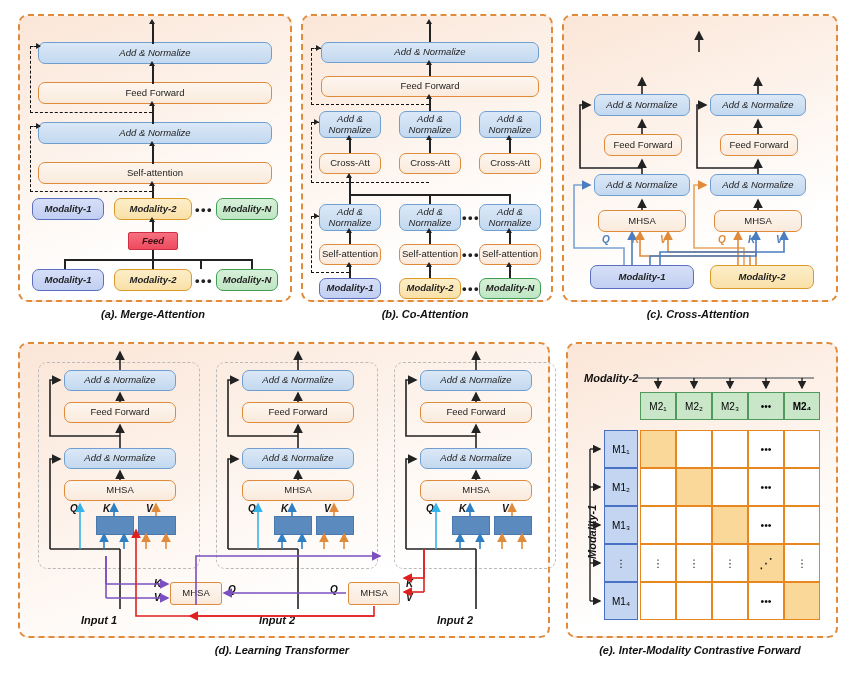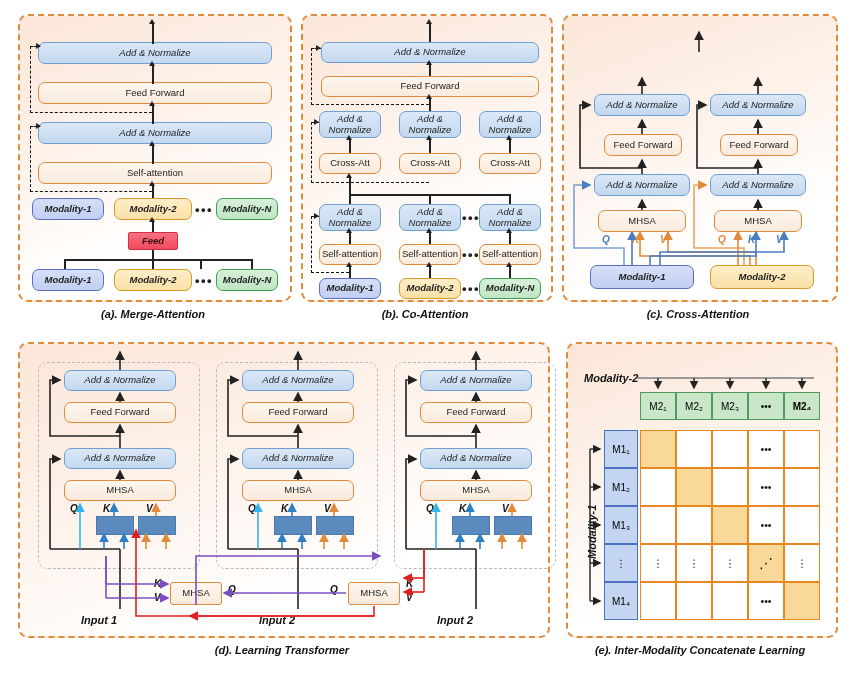--- a/index.html
+++ b/index.html
@@ -488,13 +488,13 @@
       <path d="M234,34 L234,44" marker-end="url(#ek)"></path>
       <path d="M22,105 L22,257" stroke="#222"></path>
       <path d="M22,105 L32,105" marker-end="url(#ek)"></path>
       <path d="M22,143 L32,143" marker-end="url(#ek)"></path>
       <path d="M22,181 L32,181" marker-end="url(#ek)"></path>
       <path d="M22,219 L32,219" marker-end="url(#ek)"></path>
       <path d="M22,257 L32,257" marker-end="url(#ek)"></path>
     </g>
   </svg>
 </div>
-<div class="caption" style="left:566px;top:644px;width:268px;">(e). Inter-Modality Concatenate Learning</div>
+<div class="caption" style="left:566px;top:644px;width:268px;">(e). Inter-Modality Contrastive Forward</div>
 
 </body></html>

